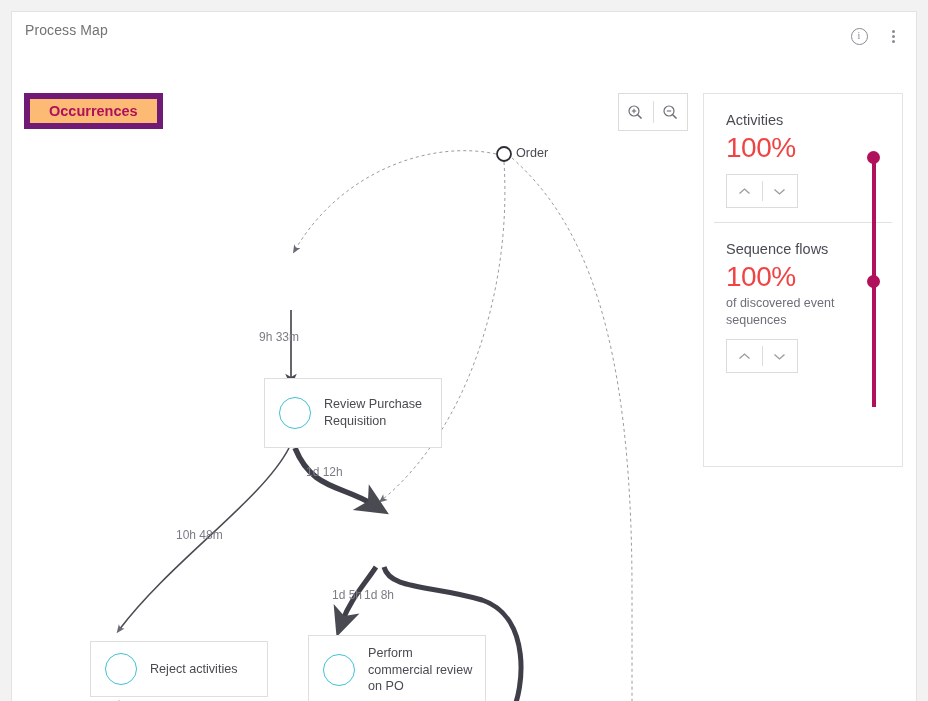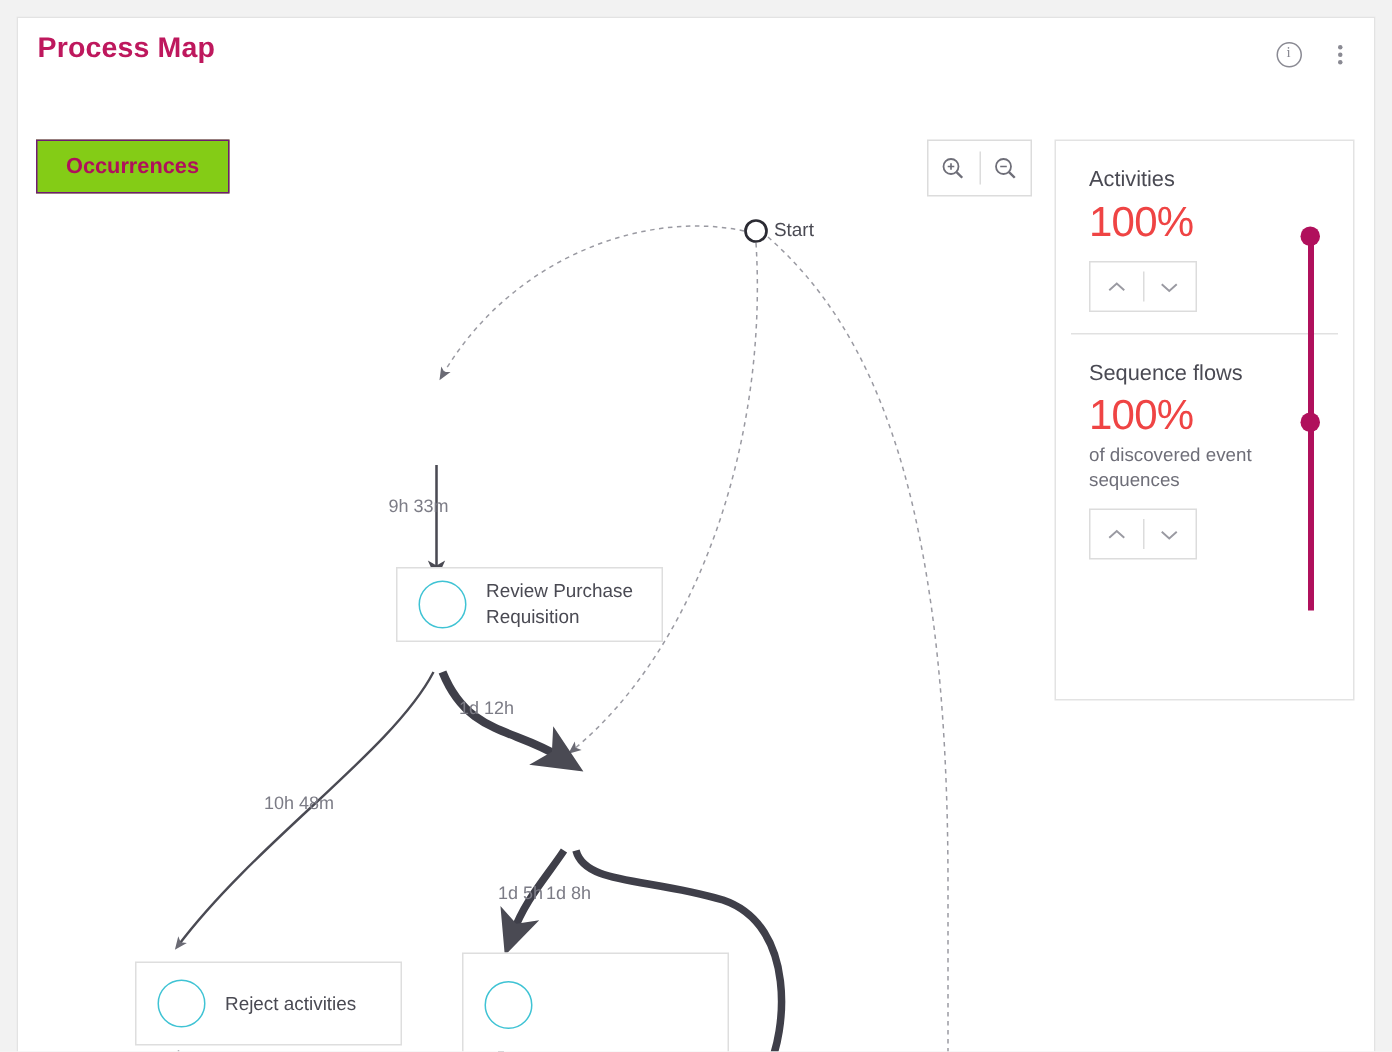--- a/index.html
+++ b/index.html
@@ -24,24 +24,23 @@
     background: #ffffff;
     border: 1px solid #e3e3e3;
     box-sizing: border-box;
     overflow: hidden;
   }
   
   .page-title {
     position: absolute;
     left: 13px;
     top: 10px;
-    font-size: 19px;
-    color: #be185d;
+    font-size: 14px;
+    color: #737373;
     letter-spacing: .1px;
-    font-weight: bold;
   }
   .header-icons {
     position: absolute;
     right: 13px;
     top: 14px;
     display: flex;
     align-items: center;
     gap: 14px;
   }
   .icon-btn {
@@ -78,23 +77,23 @@
     display: flex;
     align-items: center;
     justify-content: center;
     font-size: 14.5px;
     font-weight: bold;
     box-sizing: border-box;
     cursor: pointer;
     white-space: nowrap;
   }
   .tab.inactive {
-    background: #84cc16;
+    background: #fdba74;
     color: #b0105c;
-    border: 1px solid #701a75;
+    border: 6px solid #701a75;
   }
   .tab.active {
     background: #b0105c;
     color: #ffffff;
     border: 1px solid #b0105c;
     border-left: none;
   }
 
   
   .zoom-group {
@@ -306,36 +305,37 @@
 
         <path d="M372,437 C378,460 420,455 470,470 C520,487 512,560 500,582" fill="none" stroke="#3f3f49" stroke-width="5"></path>
 
         <path d="M107,570 L107,582" fill="none" stroke="#b4b4bb" stroke-width="1" stroke-dasharray="3,3"></path>
 
         <path d="M322,570 L322,582" fill="none" stroke="#3f3f49" stroke-width="4"></path>
 
         <circle cx="492" cy="24" r="7" fill="#ffffff" stroke="#2b2b33" stroke-width="1.8"></circle>
       </svg>
 
-      <div class="start-label" style="left:504px; top:16px;">Start</div>
-
-
-      <div class="node" style="left:252px; top:248px; width:178px; height:50px;">
+      <div class="start-label" style="left:504px; top:16px;">Order</div>
+
+
+      <div class="node" style="left:252px; top:248px; width:178px; height:70px;">
         <span class="dot"></span>
         <span class="label">Review Purchase Requisition</span>
       </div>
 
 
       <div class="node" style="left:78px; top:511px; width:178px; height:56px;">
         <span class="dot"></span>
         <span class="label">Reject activities</span>
       </div>
 
       <div class="node" style="left:296px; top:505px; width:178px; height:70px;">
         <span class="dot"></span>
+        <span class="label">Perform commercial review on PO</span>
       </div>
 
       <div class="edge-label" style="left:247px; top:200px;">9h 33m</div>
       <div class="edge-label" style="left:294px; top:335px;">1d 12h</div>
       <div class="edge-label" style="left:164px; top:398px;">10h 48m</div>
       <div class="edge-label" style="left:320px; top:458px;">1d 5h</div>
       <div class="edge-label" style="left:352px; top:458px;">1d 8h</div>
     </div>
 
     <div class="side-panel">

